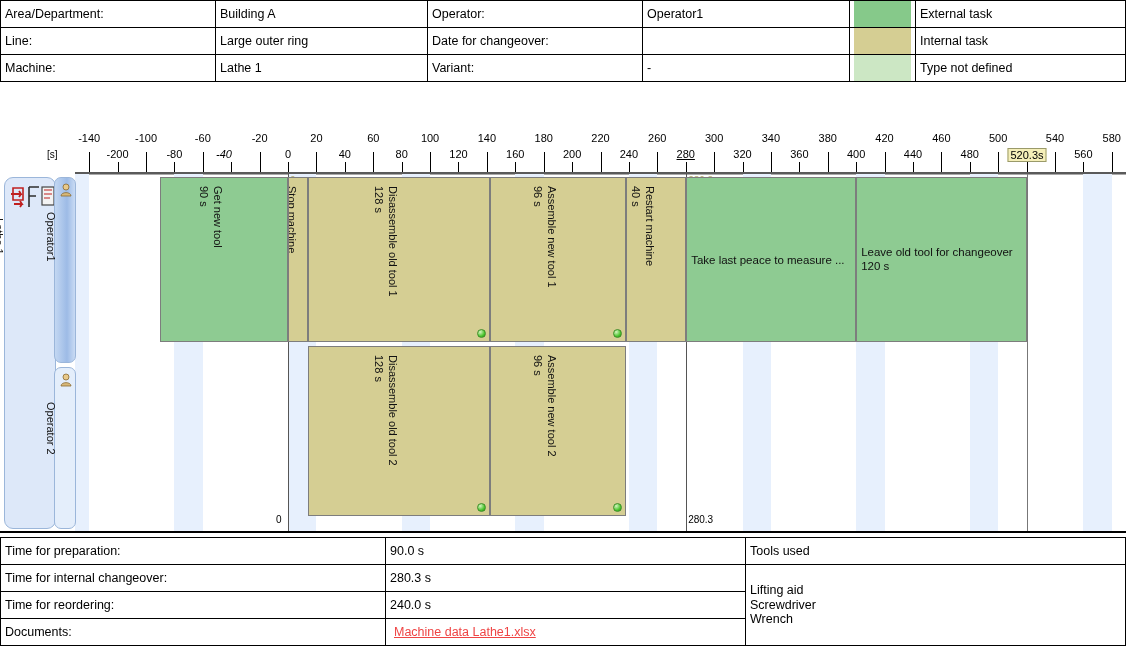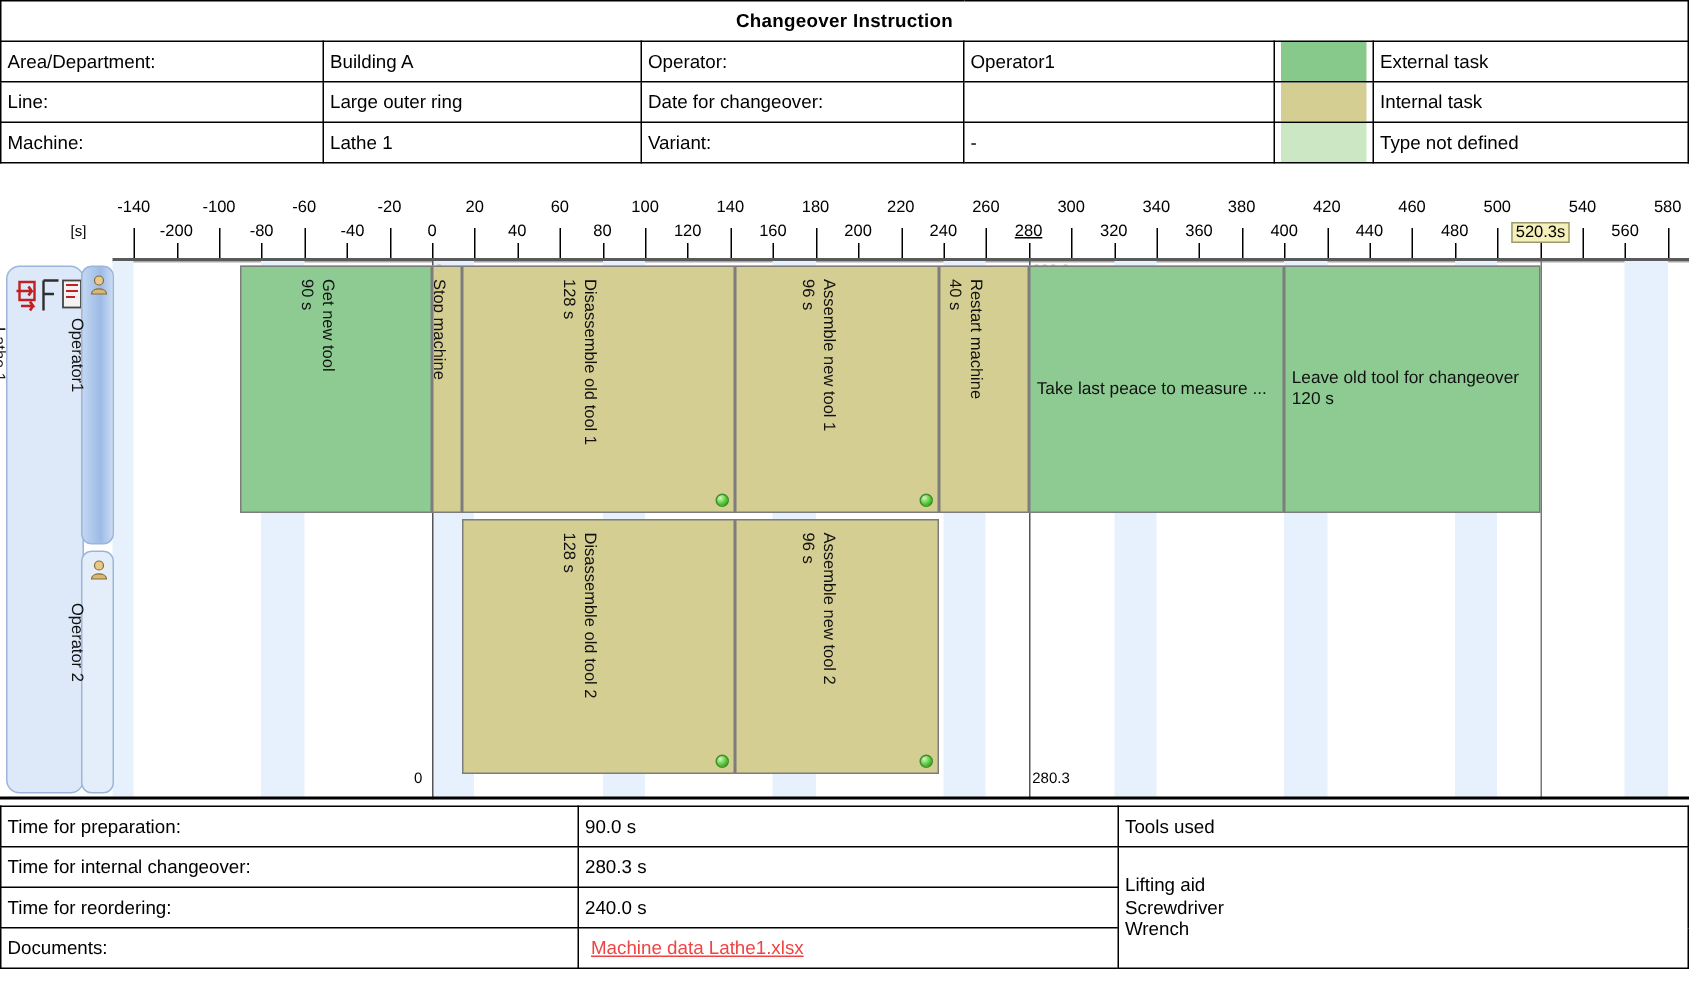--- a/index.html
+++ b/index.html
@@ -182,23 +182,20 @@
   <table class="hdr-table">
     <colgroup>
       <col style="width:215px">
         <col style="width:212px">
         <col style="width:215px">
         <col style="width:207px">
         <col style="width:66px">
         <col style="width:210px">
     </colgroup>
     <tbody>
-      <tr>
-        <td class="title-cell" colspan="6">Changeover Instruction</td>
-      </tr>
       <tr>
         <td>Area/Department:</td>
         <td>Building A</td>
         <td class="bold-cell">Operator:</td>
         <td class="bold-cell">Operator1</td>
         <td class="swatch-cell">
             <span class="sw sw-ext"></span>
           </td>
         <td class="legend-label">External task</td>
       </tr>
@@ -234,21 +231,21 @@
         <span class="tk-lbl row-a" style="left: 89.2027px;">-140</span>
         <div class="tick minor" style="left: 117.608px;"></div>
         <span class="tk-lbl row-b" style="left: 117.608px;">-200</span>
         <div class="tick major" style="left: 146.014px;"></div>
         <span class="tk-lbl row-a" style="left: 146.014px;">-100</span>
         <div class="tick minor" style="left: 174.419px;"></div>
         <span class="tk-lbl row-b" style="left: 174.419px;">-80</span>
         <div class="tick major" style="left: 202.824px;"></div>
         <span class="tk-lbl row-a" style="left: 202.824px;">-60</span>
         <div class="tick minor" style="left: 231.23px;"></div>
-        <span class="tk-lbl row-b" style="left: 235px;">-40</span>
+        <span class="tk-lbl row-b" style="left: 224px; font-style: italic;">-40</span>
         <div class="tick major" style="left: 259.635px;"></div>
         <span class="tk-lbl row-a" style="left: 259.635px;">-20</span>
         <div class="tick minor" style="left: 288.041px;"></div>
         <span class="tk-lbl row-b" style="left: 288.041px;">0</span>
         <div class="tick major" style="left: 316.446px;"></div>
         <span class="tk-lbl row-a" style="left: 316.446px;">20</span>
         <div class="tick minor" style="left: 344.851px;"></div>
         <span class="tk-lbl row-b" style="left: 344.851px;">40</span>
         <div class="tick major" style="left: 373.257px;"></div>
         <span class="tk-lbl row-a" style="left: 373.257px;">60</span>

